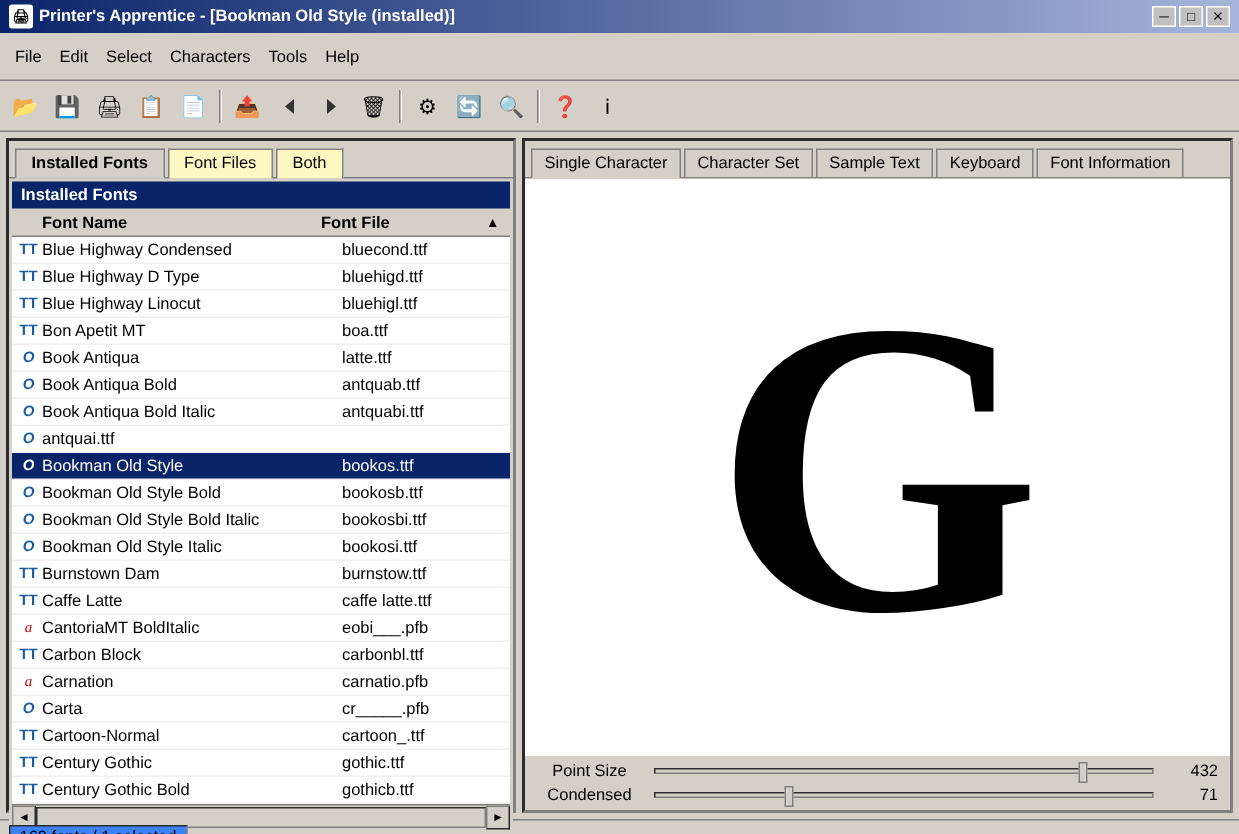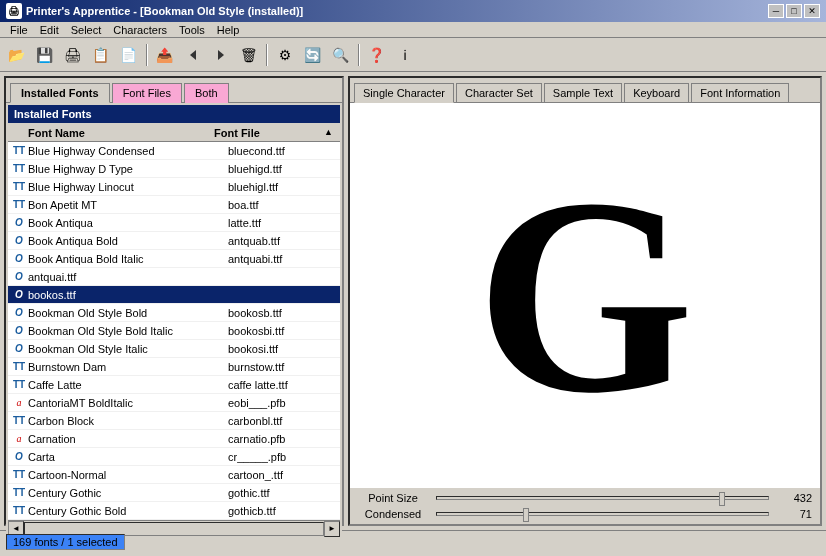--- a/index.html
+++ b/index.html
@@ -54,21 +54,21 @@
       cursor: pointer;
       color: #000;
     }
     .title-btn.close { background: #c0c0c0; }
     .menubar {
       background: #d4d0c8;
       display: flex;
       gap: 0px;
       padding: 2px 4px;
       border-bottom: 1px solid #808080;
-      height: 16px;
+      height: 32px;
       align-items: center;
     }
     .menu-item {
       padding: 2px 6px;
       cursor: pointer;
       font-size: 11px;
     }
     .toolbar {
       background: #d4d0c8;
       display: flex;
@@ -111,21 +111,21 @@
       background: #d4d0c8;
     }
     .tab-bar {
       display: flex;
       background: #d4d0c8;
       padding: 4px 4px 0 4px;
       gap: 2px;
     }
     .tab {
       padding: 3px 10px;
-      background: #f9a8d4;
+      background: #fef9c3;
       border: 1px solid #808080;
       border-bottom: none;
       cursor: pointer;
       font-size: 11px;
       position: relative;
       top: 1px;
     }
     .tab.active {
       background: #d4d0c8;
       border-bottom: 1px solid #d4d0c8;
@@ -465,20 +465,21 @@
           <div class="font-row">
       <div class="font-row-icon">
               <span style="font-size:10px;color:#1a5c9e;font-style:italic;font-weight:bold;">O</span>
             </div>
       <div class="font-row-file">antquai.ttf</div>
     </div>
           <div class="font-row selected">
       <div class="font-row-icon">
               <span style="font-size:10px;color:white;font-style:italic;font-weight:bold;">O</span>
             </div>
+      <div class="font-row-name">Bookman Old Style</div>
       <div class="font-row-file">bookos.ttf</div>
     </div>
           <div class="font-row">
       <div class="font-row-icon">
               <span style="font-size:10px;color:#1a5c9e;font-style:italic;font-weight:bold;">O</span>
             </div>
       <div class="font-row-name">Bookman Old Style Bold</div>
       <div class="font-row-file">bookosb.ttf</div>
     </div>
           <div class="font-row">

